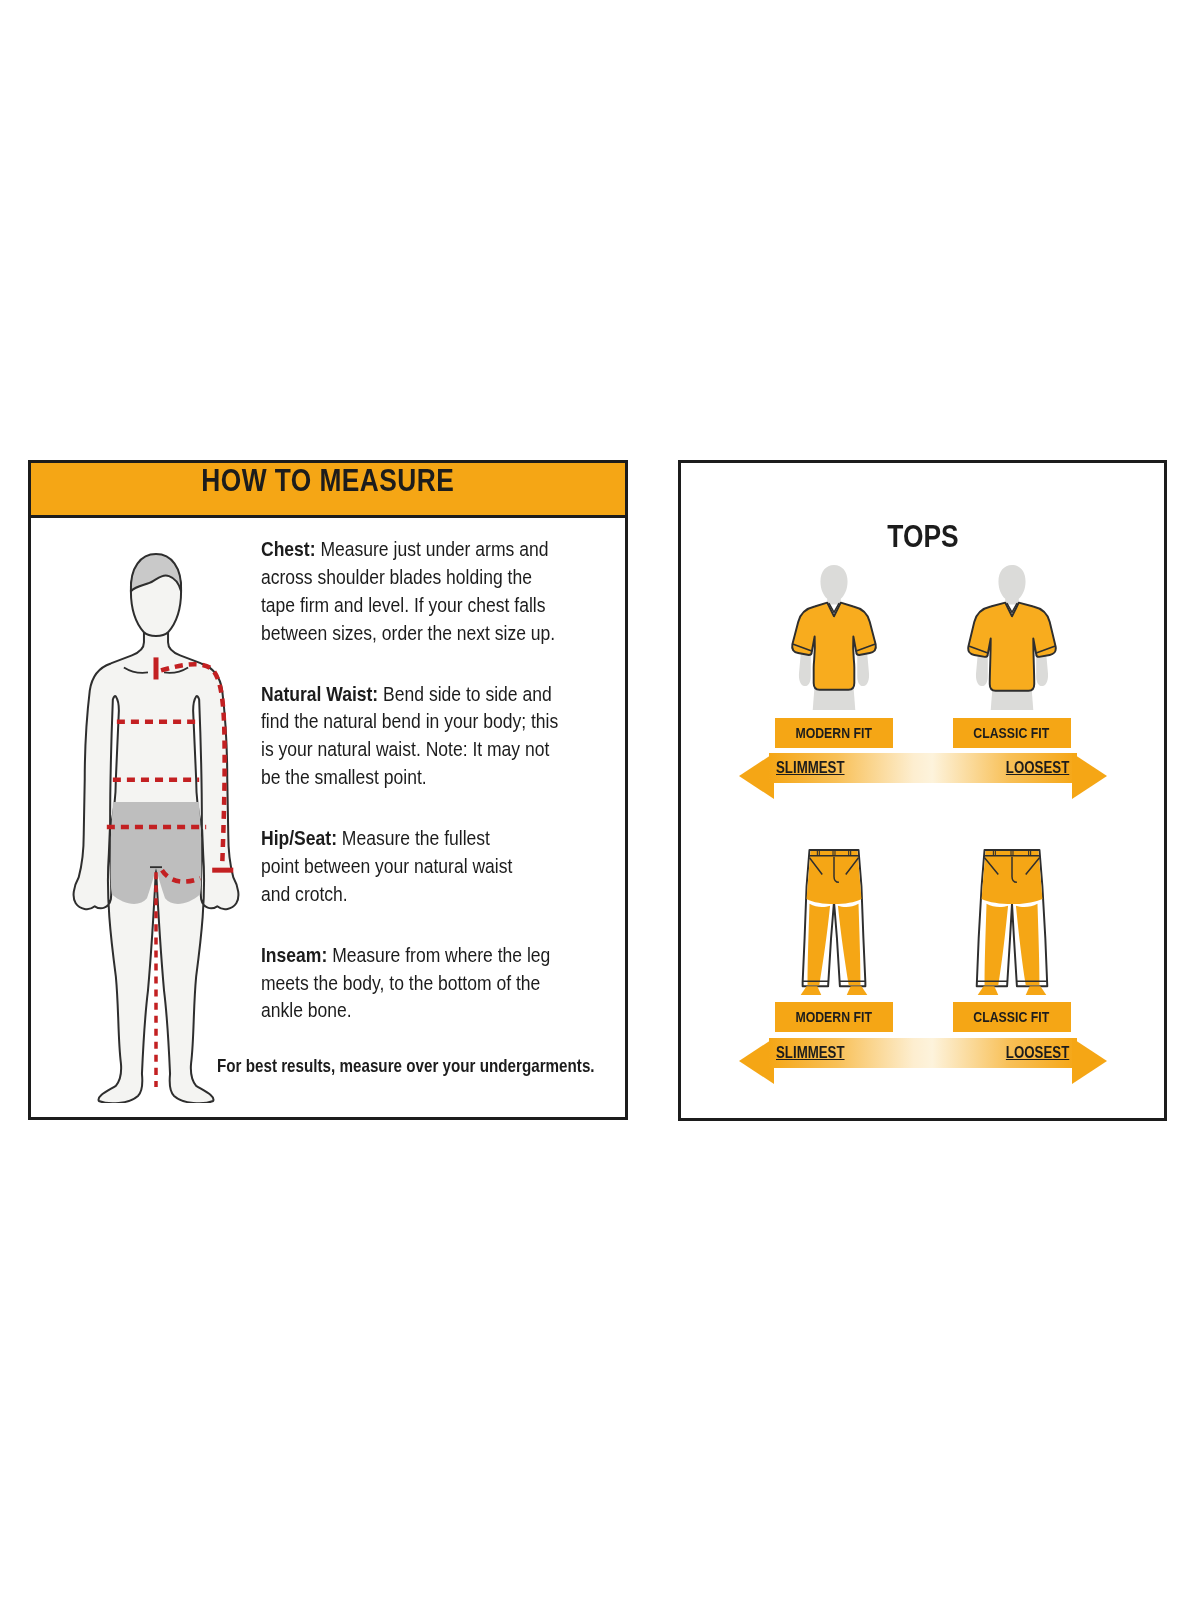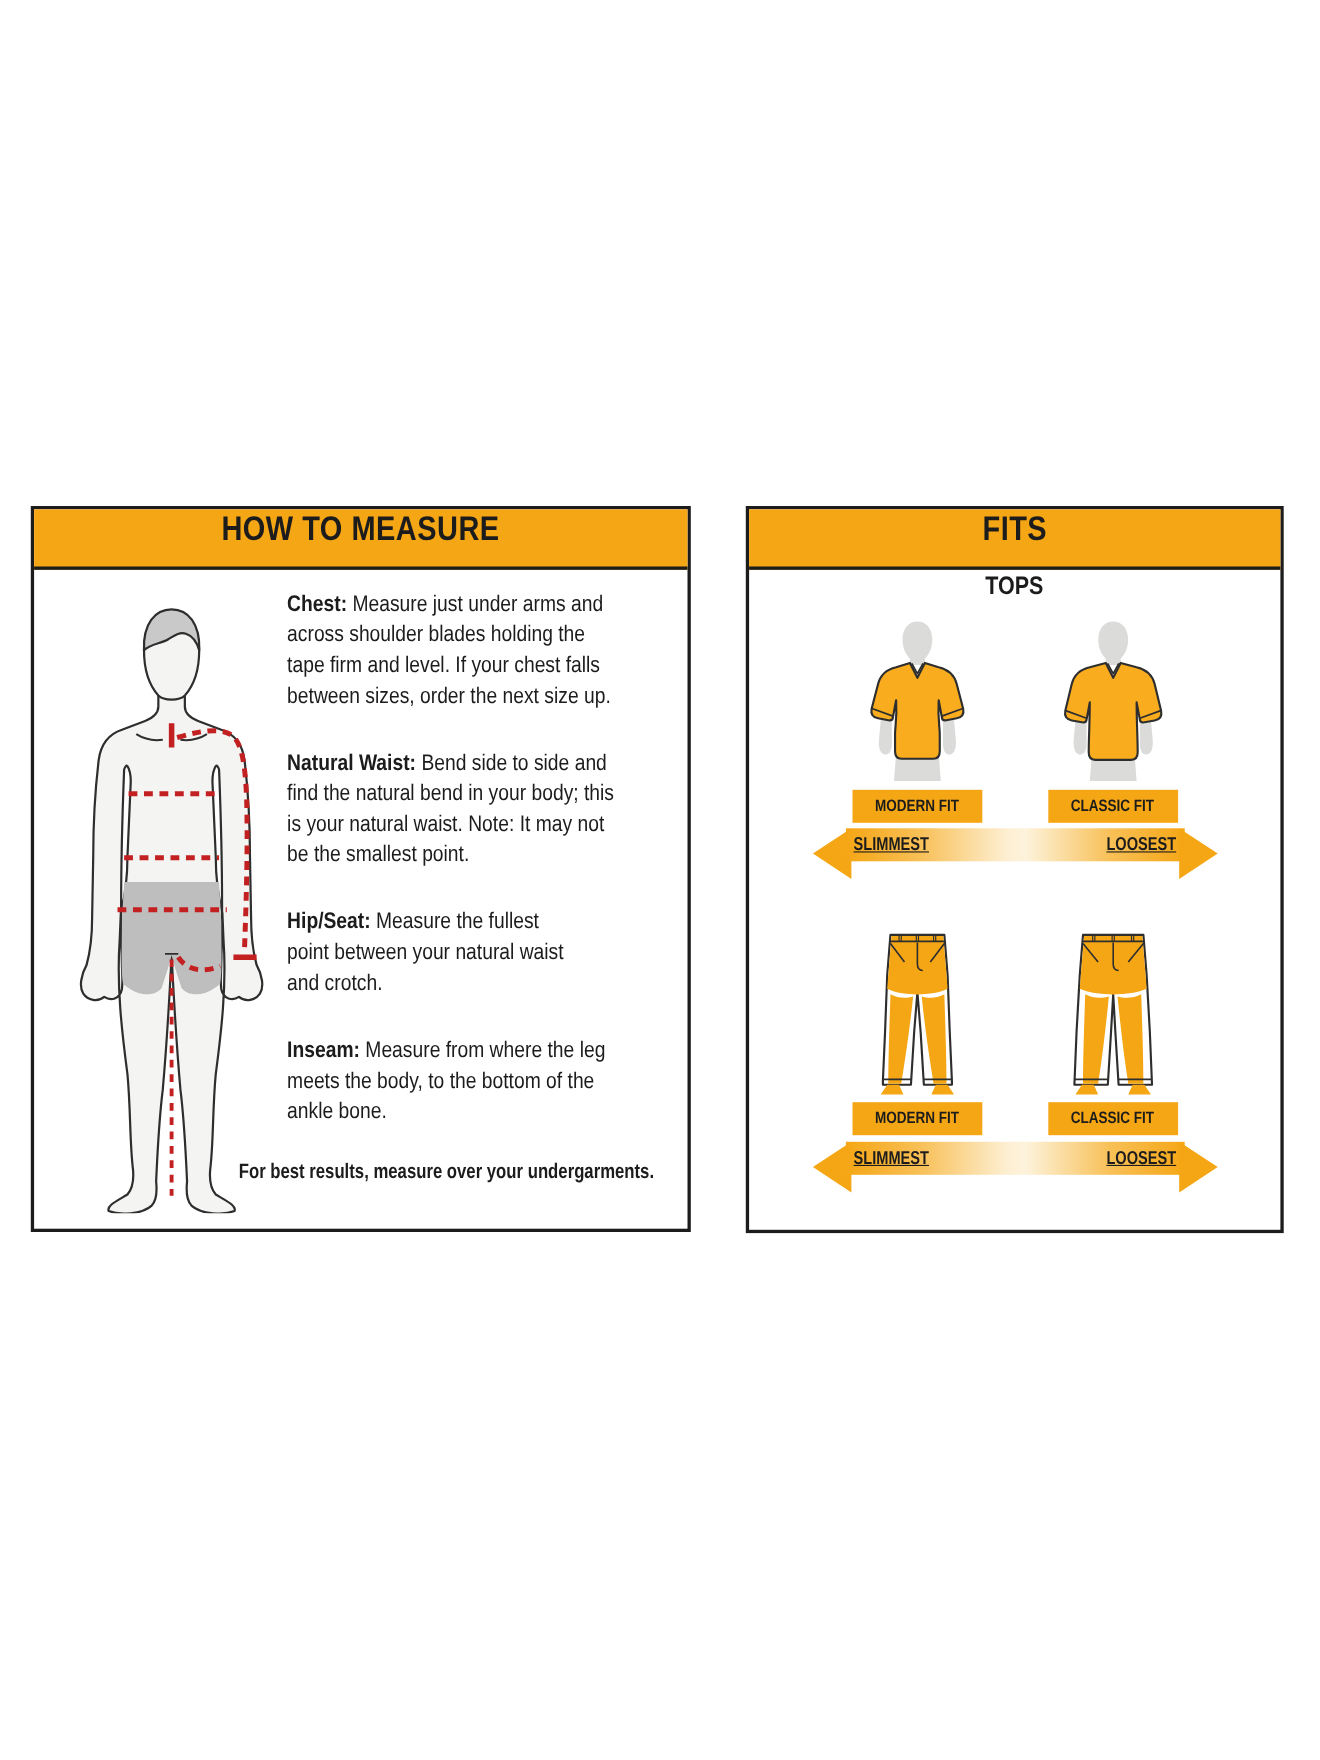--- a/index.html
+++ b/index.html
@@ -16,21 +16,21 @@
   .measure-figure{position:absolute;left:28px;top:82px;width:194px;height:558px;}
   .measure-text{position:absolute;left:230px;top:72px;width:404px;
     transform:scaleX(.855);transform-origin:left top;font-size:20.5px;line-height:1.36;}
   .measure-text p{margin:0 0 33px 0;}
   .lead{font-weight:bold;}
   .mt-text{white-space:pre-line;}
   .footnote{position:absolute;left:186px;top:592px;font-size:19px;font-weight:bold;
     transform:scaleX(.8);transform-origin:left top;white-space:nowrap;}
 
   
-  .fits-heading{position:absolute;left:0;right:0;text-align:center;font-size:23px;font-weight:bold;}
+  .fits-heading{position:absolute;left:0;right:0;text-align:center;font-size:31px;font-weight:bold;}
   .fits-heading span{display:inline-block;transform:scaleX(.85);white-space:nowrap;}
   #tops-heading{top:56px;}
   #pants-heading{top:336px;}
   .fit-row{position:absolute;left:0;right:0;display:flex;justify-content:center;gap:28px;}
   #tops-row{top:100px;}
   #pants-row{top:382px;}
   .fit-col{display:flex;flex-direction:column;align-items:center;width:150px;}
   .fit-figure{display:block;}
   .fit-badge{margin-top:5px;background:#F5A615;padding:6px 11px;min-width:96px;text-align:center;}
   .fit-badge span{display:inline-block;font-size:15px;font-weight:bold;transform:scaleX(.82);white-space:nowrap;}
@@ -94,23 +94,20 @@
 and crotch.</span></p>
       <p><b class="lead">Inseam:</b> <span class="mt-text">Measure from where the leg
 meets the body, to the bottom of the
 ankle bone.</span></p>
     </div>
 
     <div class="footnote">For best results, measure over your undergarments.</div>
   </div>
 
   <div class="panel" id="fits-panel">
-    <div class="band">
-      <div class="band-title">FITS</div>
-    </div>
 
     <div class="fits-heading" id="tops-heading">
       <span>TOPS</span>
     </div>
 
     <div class="fit-row" id="tops-row">
       <div class="fit-col">
         <svg class="fit-figure" width="126" height="150" viewBox="0 0 126 155" aria-hidden="true">
           <g fill="#DBDBD9">
             <path d="M63,2 C54.5,2 49,9 49,19 C49,27 52,33 56,37 L56,43 L70,43 L70,37 C74,33 77,27 77,19 C77,9 71.5,2 63,2 Z"></path>

